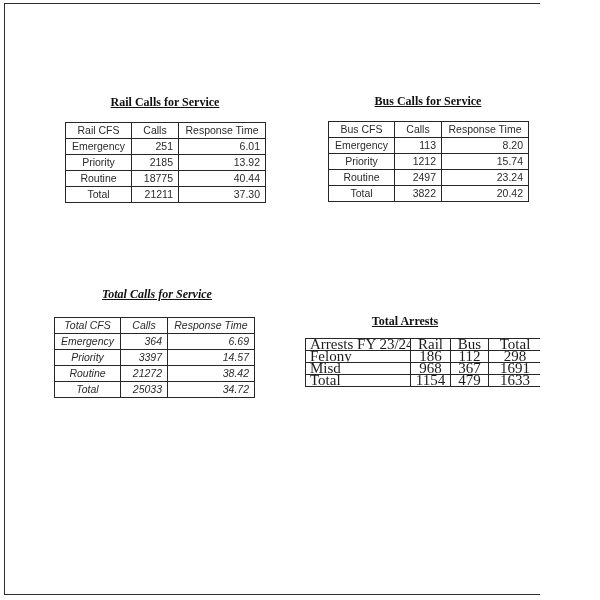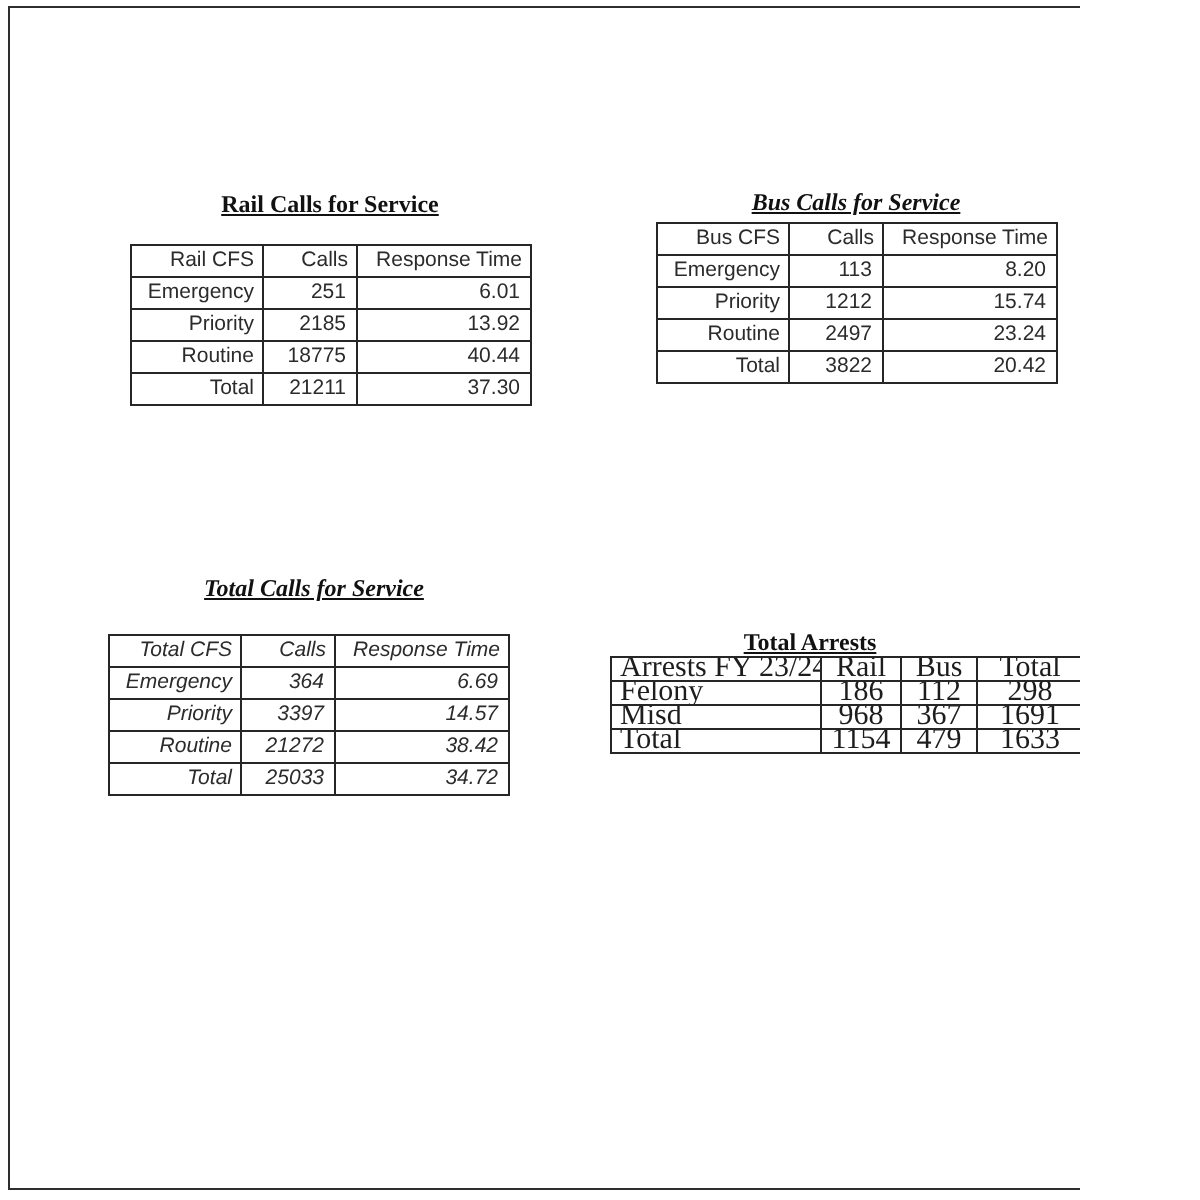--- a/index.html
+++ b/index.html
@@ -43,21 +43,21 @@
   .cfs {
     width:200px;
     font-family:"Liberation Sans", sans-serif;
     font-size:10.5px;
     color:#2b2b2b;
   }
   .cfs th, .cfs td {
     height:15.5px;
     line-height:15px;
     padding:0 4px;
-    text-align:right;
+    text-align:center;
   }
   .cfs .num { text-align:right; padding-right:5px; }
   
   .arrests {
     width:236px;
     font-family:Liberation Serif, serif;
     font-size:15px;
     color:#1d1d1d;
     padding-left:47px;
   }
@@ -66,25 +66,25 @@
     line-height:11px;
     padding:0 4px;
   }
   .arrests th { text-align:center; }
   .arrests td { text-align:left; }
   .arrests .num { text-align:center; padding-right:4px; }
 
   #rail-block   { left:65px;  top:95px;  width:200px; }
   #rail-block .title { margin-bottom:13px; }
   #bus-block    { left:328px; top:94px;  width:200px; }
-  #bus-block .title { margin-bottom:3px;font-style:italic; }
+  #bus-block .title { margin-bottom:13px; }
   #total-block  { left:54px;  top:287px; width:200px;font-style:italic; }
   #total-block .title { margin-bottom:16px; margin-left:6px; }
   #arrests-block{ left:305px; top:314px; width:236px; }
-  #arrests-block .title { width:200px; margin-bottom:0; }
+  #arrests-block .title { width:200px; margin-bottom:10px; }
 </style>
 </head>
 <body>
 
 <div class="canvas">
   <div class="page-border"></div>
 
   <section class="block" id="rail-block">
     <span class="title">Rail Calls for Service</span>
     <table class="cfs">

